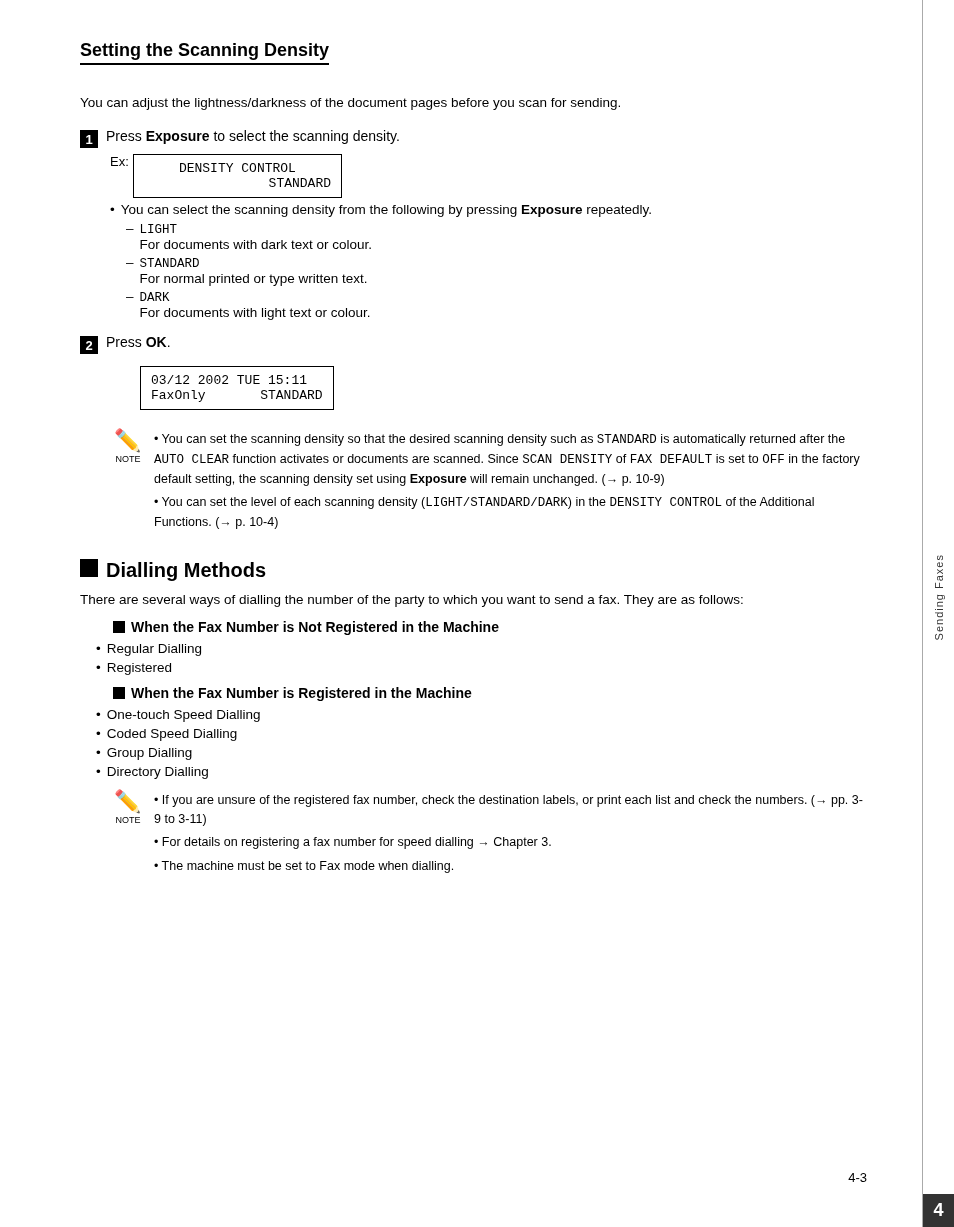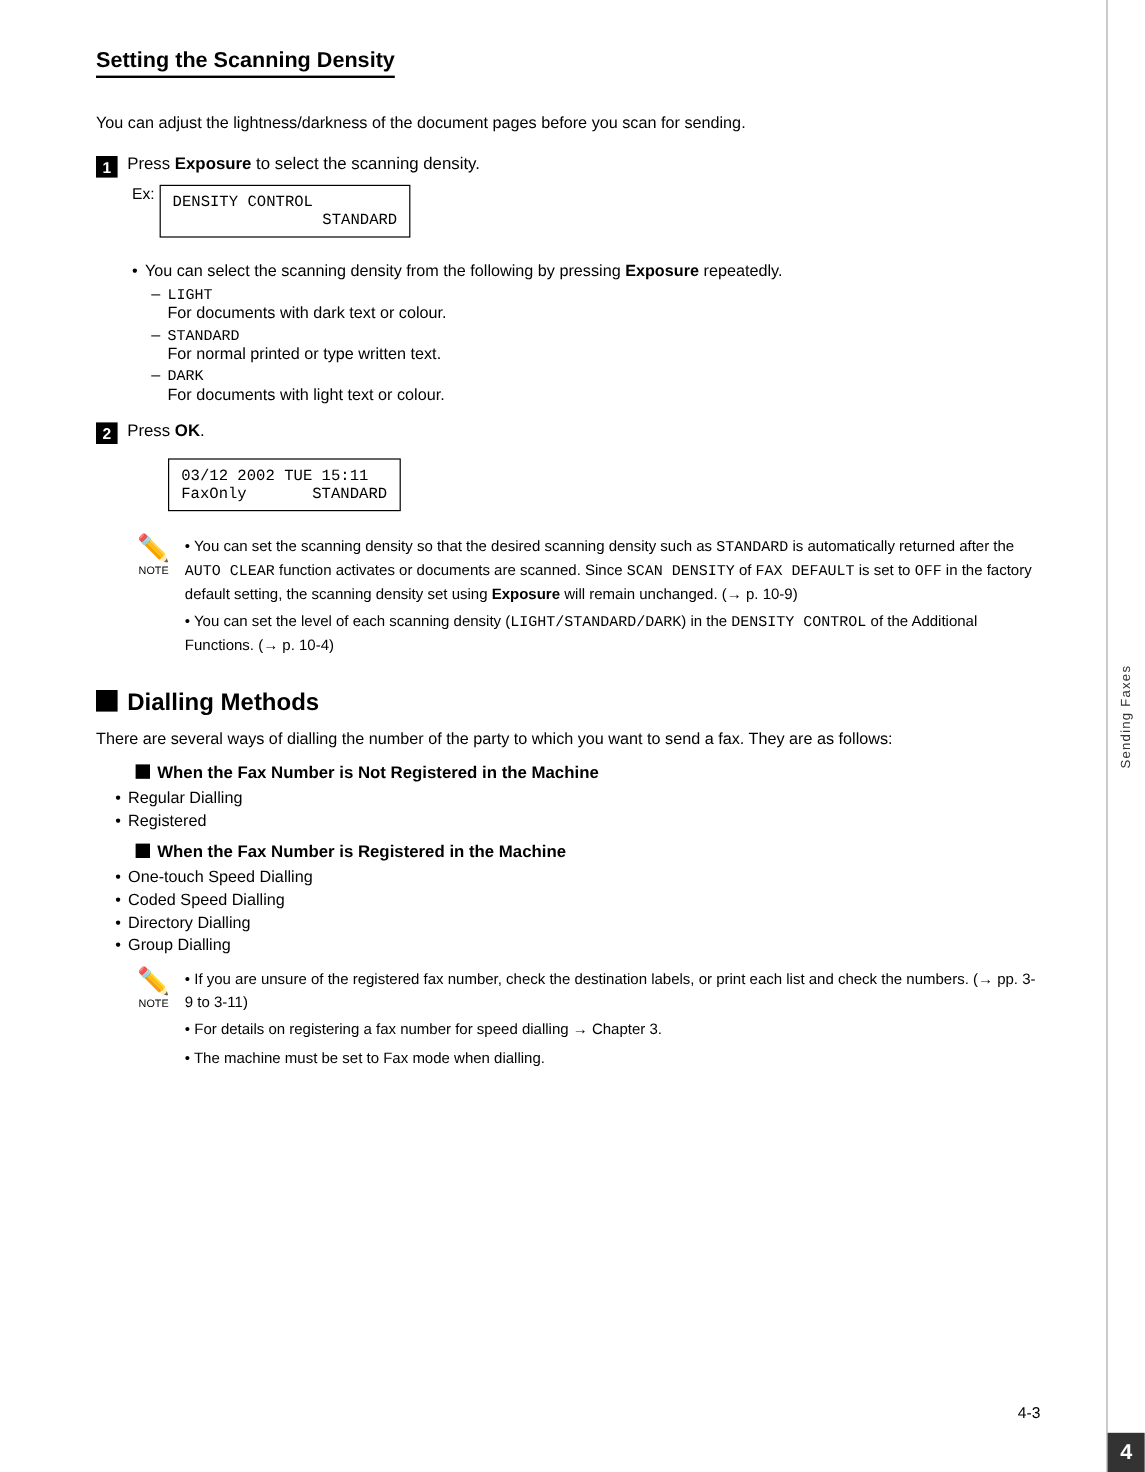--- a/index.html
+++ b/index.html
@@ -271,21 +271,21 @@
     <div style="margin-bottom: 14px;">
       <div class="step" style="align-items: flex-start; margin-bottom: 6px;">
         <div class="step-number">1</div>
         <div class="step-text">
           Press <b>Exposure</b> to select the scanning density.
         </div>
       </div>
 
       <div style="margin-left: 30px;">
 
-        <div style="display: flex; align-items: flex-start; margin-bottom: 20px;">
+        <div style="display: flex; align-items: flex-start; margin-bottom: 4px; text-align: center;">
           <span style="font-family: Arial, sans-serif; font-size: 13px; margin-right: 4px;">Ex:</span>
           <div class="lcd-display" style="margin: 0;">
             DENSITY CONTROL<br>
             &nbsp;&nbsp;&nbsp;&nbsp;&nbsp;&nbsp;&nbsp;&nbsp;&nbsp;&nbsp;&nbsp;&nbsp;&nbsp;&nbsp;&nbsp;&nbsp;STANDARD
           </div>
         </div>
 
         <div class="bullet-item">
           <span>You can select the scanning density from the following by pressing <b>Exposure</b> repeatedly.</span>
         </div>
@@ -359,24 +359,24 @@
         <span class="sub-heading-text">When the Fax Number is Registered in the Machine</span>
       </div>
       <div style="margin-left: 16px;">
         <div class="bullet-item">
             <span>One-touch Speed Dialling</span>
           </div>
         <div class="bullet-item">
             <span>Coded Speed Dialling</span>
           </div>
         <div class="bullet-item">
+            <span>Group Dialling</span>
+          </div>
+        <div class="bullet-item">
             <span>Directory Dialling</span>
-          </div>
-        <div class="bullet-item">
-            <span>Group Dialling</span>
           </div>
       </div>
 
       <div class="note-box" style="margin-top: 12px;">
         <div class="note-icon">
           <div class="note-pencil">✏️</div>
           <div class="note-label">NOTE</div>
         </div>
         <div class="note-content">
           <p>• If you are unsure of the registered fax number, check the destination labels, or print each list and check the numbers. (→ pp. 3-9 to 3-11)</p>

